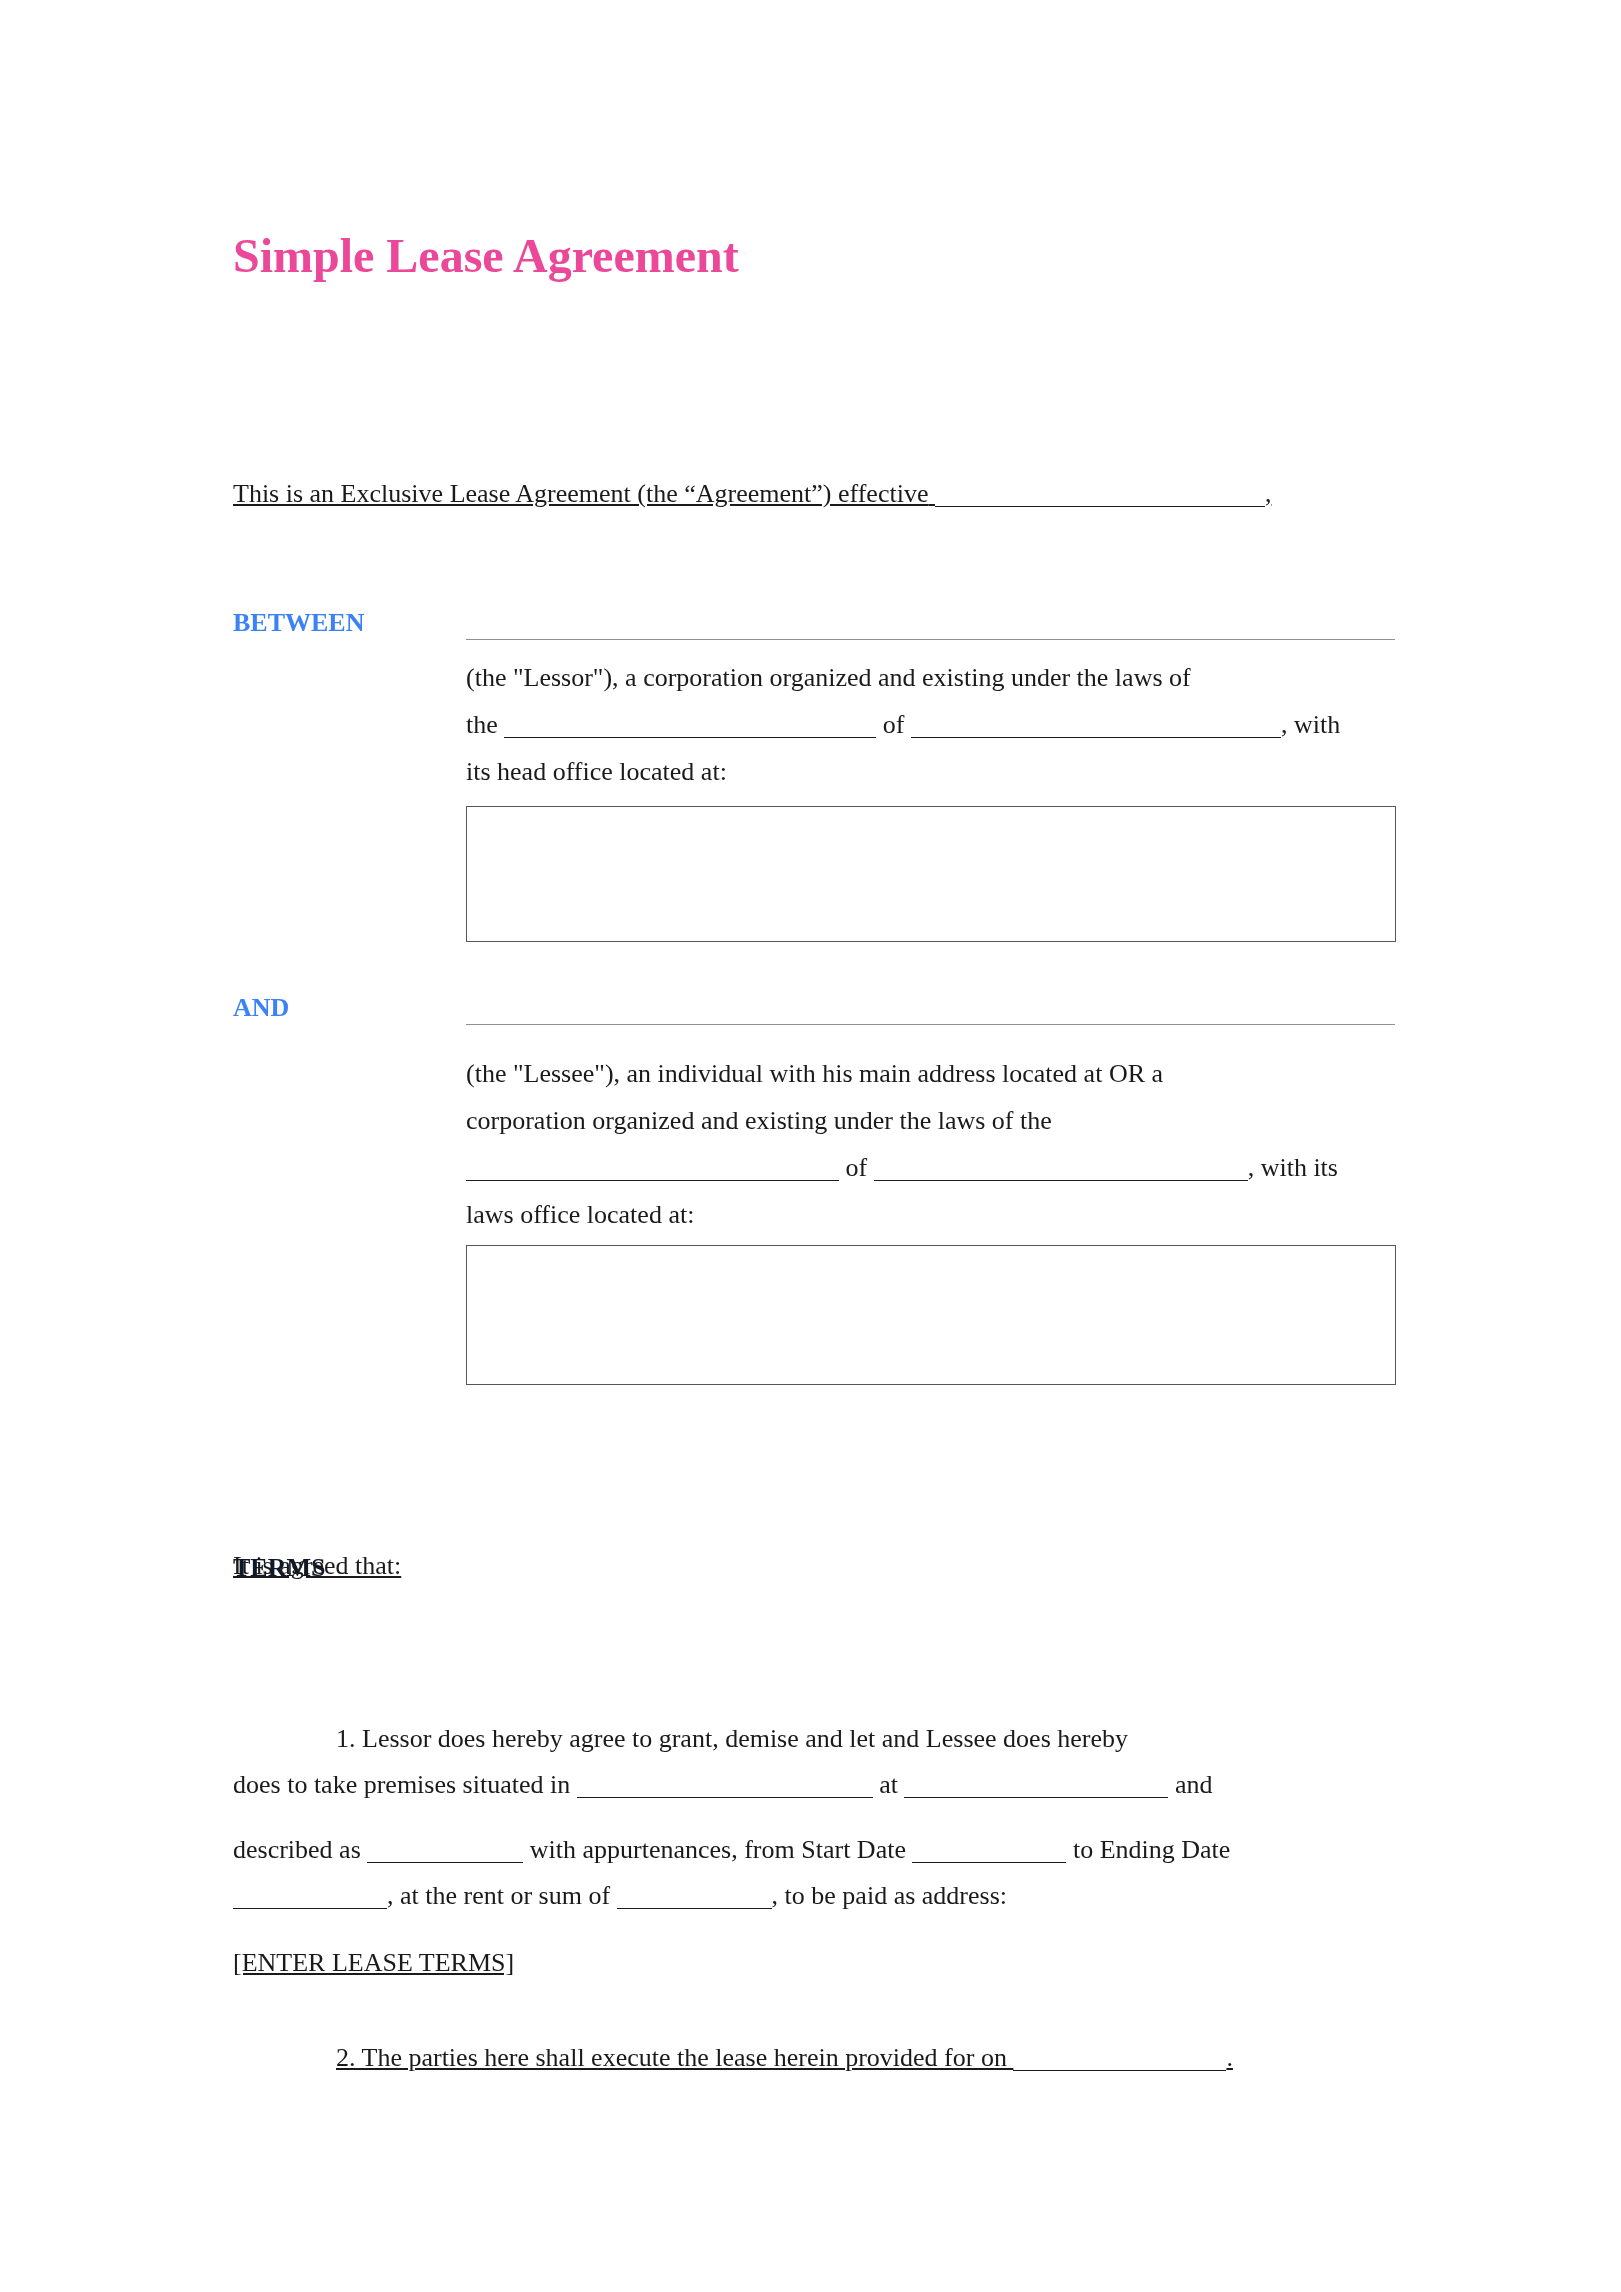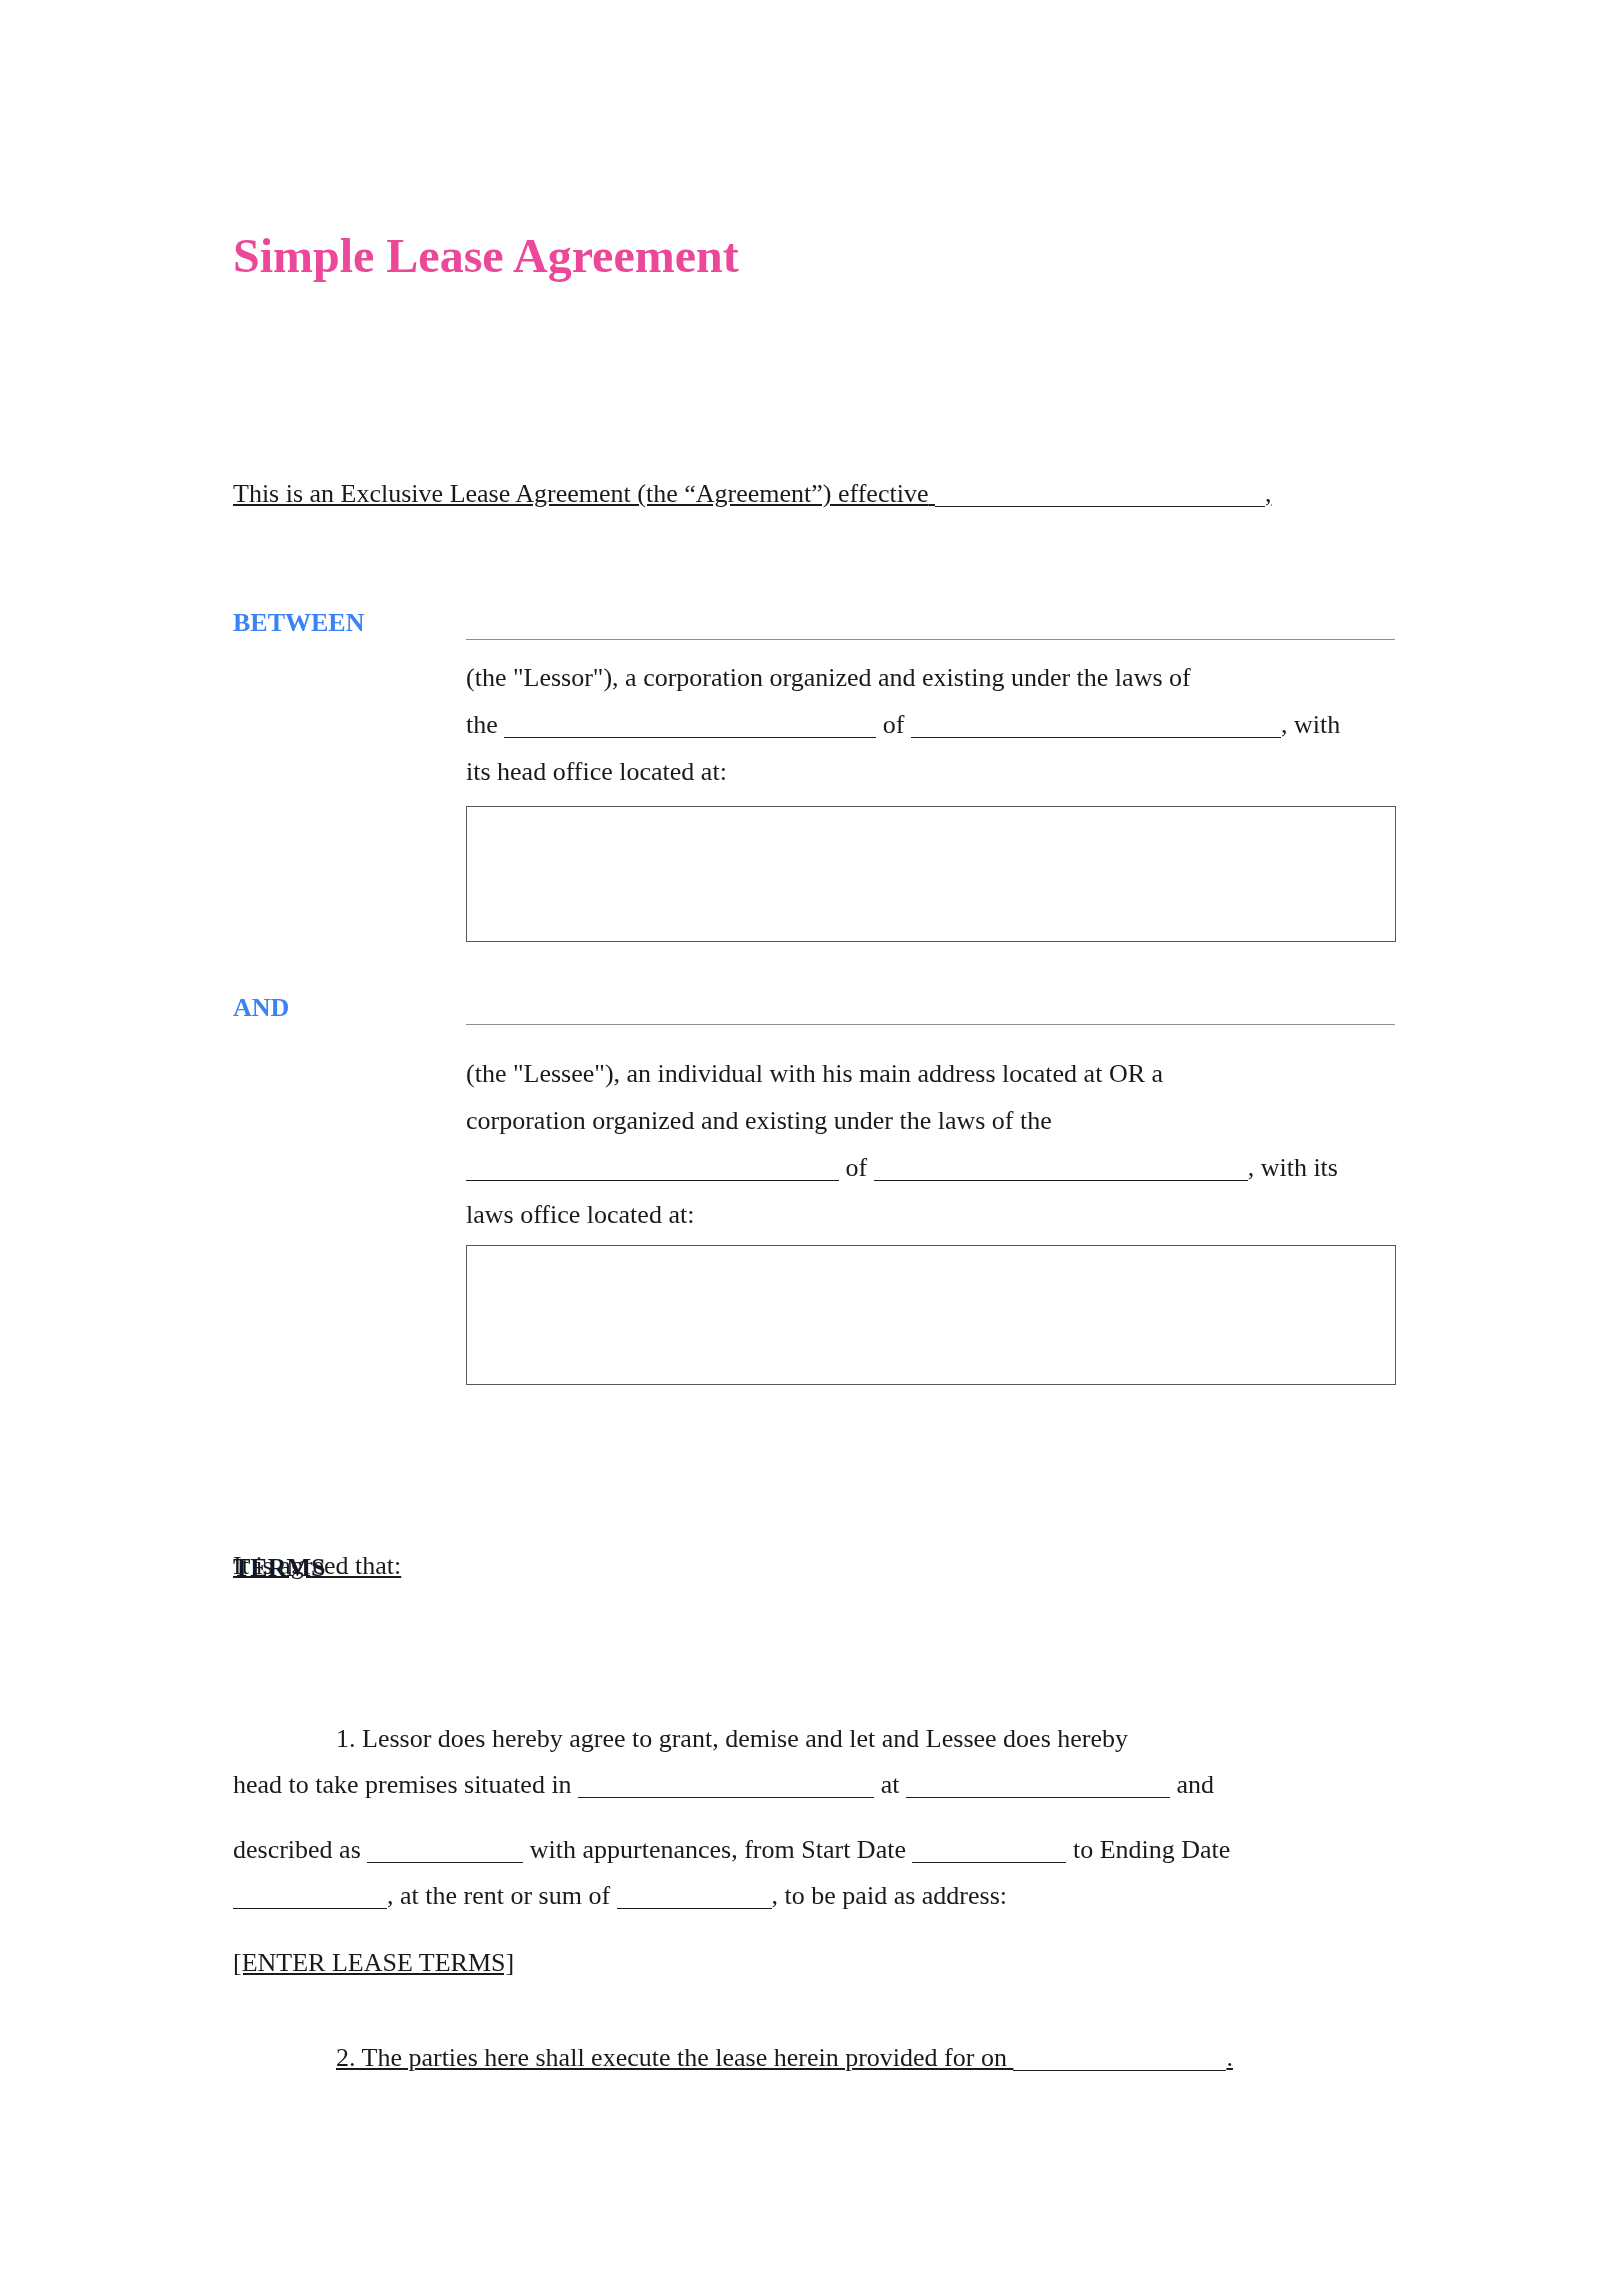--- a/index.html
+++ b/index.html
@@ -110,21 +110,21 @@
     <div class="addr-box" style="margin-top:7.2px; height:138px;"></div>
   </div>
 
   <div class="abs terms-heading" style="top:1549px; left:233px;">TERMS</div>
 
   <div class="abs line50" style="top:1543px; left:233px;">It is agreed that:</div>
 
   <div class="abs" style="top:1716px; left:233px; width:1178px;">
     <div class="line indent" style="line-height:46px;">1. Lessor does hereby agree to grant, demise and let and Lessee does hereby</div>
     <div class="line" style="line-height:46px;">
-      <span>head to take premises situated in</span>
+      <span>does to take premises situated in</span>
       <span class="blank" style="width:296px;"></span>
       <span>at</span>
       <span class="blank" style="width:264px;"></span>
       <span>and</span>
     </div>
     <div class="line" style="line-height:46px;margin-top:19px;">
       <span>described as</span>
       <span class="blank" style="width:156px;"></span>
       <span>with appurtenances, from Start Date</span>
       <span class="blank" style="width:154px;"></span>

